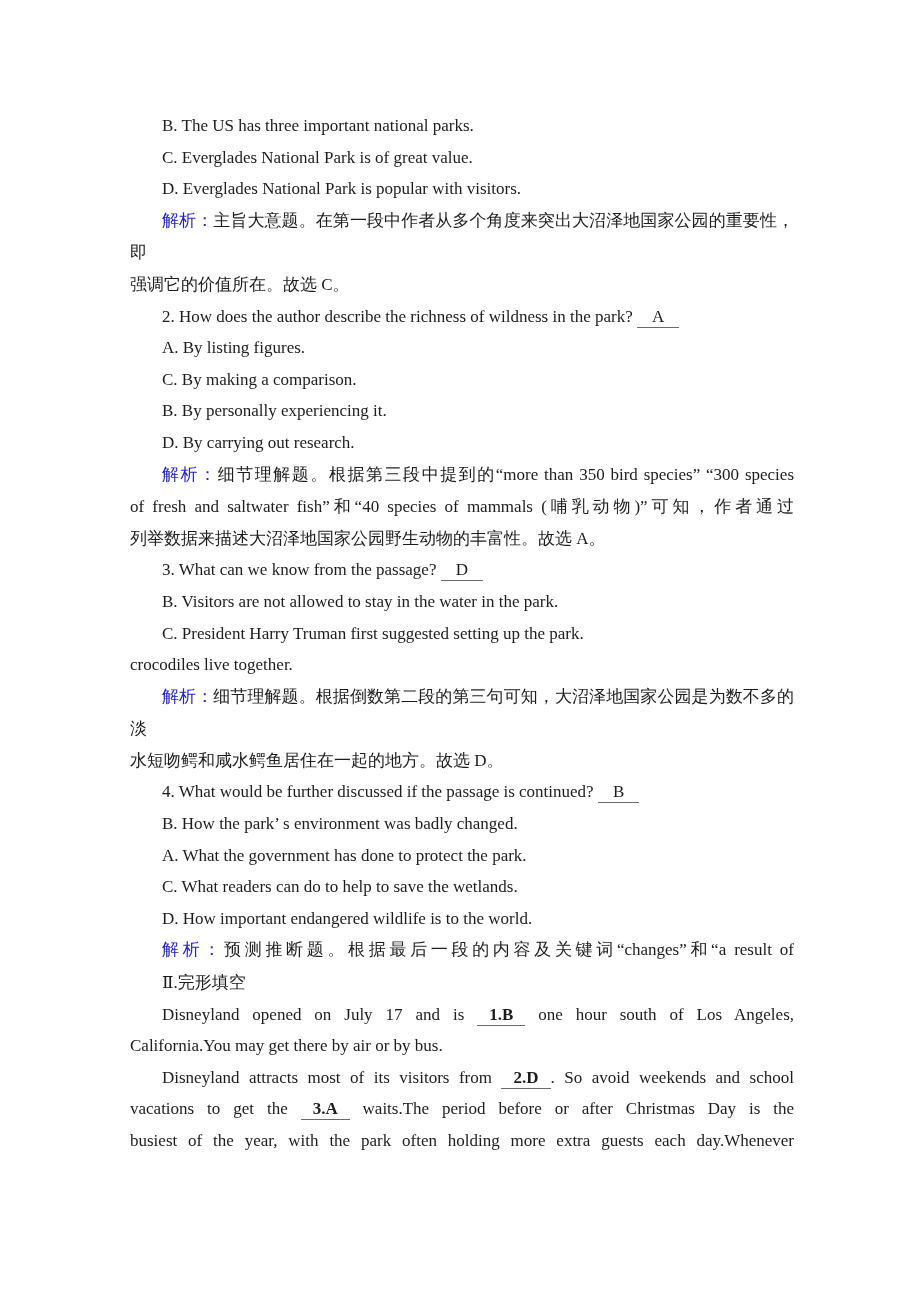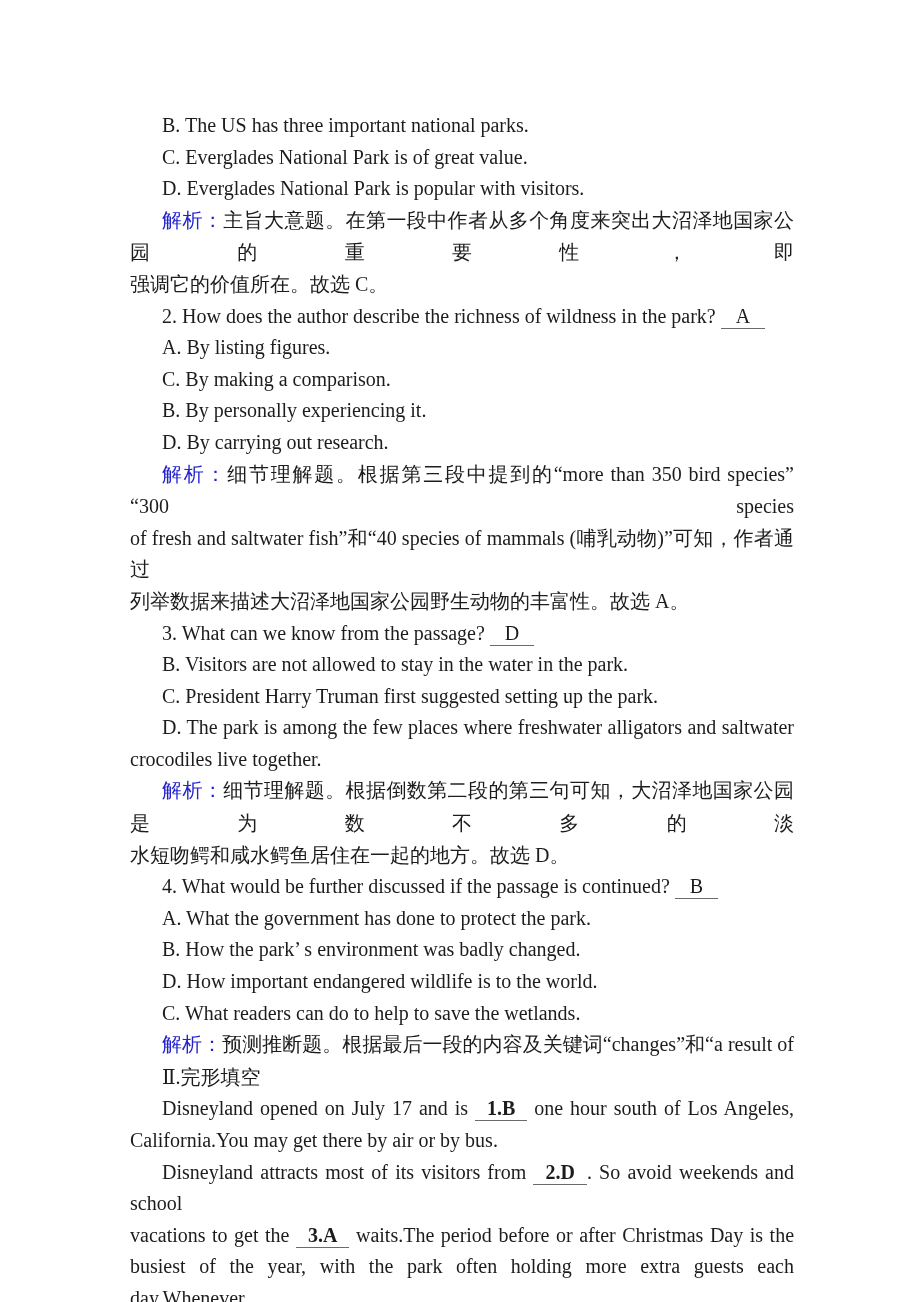--- a/index.html
+++ b/index.html
@@ -8,21 +8,21 @@
     background: #ffffff;
   }
   .page {
     position: relative;
     box-sizing: border-box;
     width: 920px;
     height: 1302px;
     background: var(--page-bg, #ffffff);
     overflow: hidden;
     font-family: "Liberation Serif", "DejaVu Serif", serif;
-    font-size: 20px;
+    font-size: 17px;
     color: var(--text-color, #1c1c1c);
   }
   .doc {
     position: absolute;
     left: 130px;
     top: 110px;
     width: 664px;
   }
   .line {
     line-height: 31.6px;
@@ -60,29 +60,28 @@
       <div class="line indent"><span class="seg-text">A. By listing figures.</span></div>
       <div class="line indent"><span class="seg-text">C. By making a comparison.</span></div>
       <div class="line indent"><span class="seg-text">B. By personally experiencing it.</span></div>
       <div class="line indent"><span class="seg-text">D. By carrying out research.</span></div>
       <div class="line indent justify"><span class="seg-label">解析：</span><span class="seg-text">细节理解题。根据第三段中提到的“more than 350 bird species” “300 species</span></div>
       <div class="line justify"><span class="seg-text">of fresh and saltwater fish”和“40 species of mammals (哺乳动物)”可知，作者通过</span></div>
       <div class="line"><span class="seg-text">列举数据来描述大沼泽地国家公园野生动物的丰富性。故选 A。</span></div>
       <div class="line indent"><span class="seg-text">3. What can we know from the passage? </span><span class="seg-blank">D</span></div>
       <div class="line indent"><span class="seg-text">B. Visitors are not allowed to stay in the water in the park.</span></div>
       <div class="line indent"><span class="seg-text">C. President Harry Truman first suggested setting up the park.</span></div>
-      <div class="line indent justify"><span class="seg-text">D. The park is among the few places where freshwater alligators and saltwater</span></div>
       <div class="line"><span class="seg-text">crocodiles live together.</span></div>
       <div class="line indent justify"><span class="seg-label">解析：</span><span class="seg-text">细节理解题。根据倒数第二段的第三句可知，大沼泽地国家公园是为数不多的淡</span></div>
       <div class="line"><span class="seg-text">水短吻鳄和咸水鳄鱼居住在一起的地方。故选 D。</span></div>
       <div class="line indent"><span class="seg-text">4. What would be further discussed if the passage is continued? </span><span class="seg-blank">B</span></div>
+      <div class="line indent"><span class="seg-text">B. How the park’ s environment was badly changed.</span></div>
       <div class="line indent"><span class="seg-text">A. What the government has done to protect the park.</span></div>
-      <div class="line indent"><span class="seg-text">B. How the park’ s environment was badly changed.</span></div>
+      <div class="line indent"><span class="seg-text">C. What readers can do to help to save the wetlands.</span></div>
       <div class="line indent"><span class="seg-text">D. How important endangered wildlife is to the world.</span></div>
-      <div class="line indent"><span class="seg-text">C. What readers can do to help to save the wetlands.</span></div>
       <div class="line indent justify"><span class="seg-label">解析：</span><span class="seg-text">预测推断题。根据最后一段的内容及关键词“changes”和“a result of</span></div>
       <div class="line indent"><span class="seg-text">Ⅱ.完形填空</span></div>
       <div class="line indent justify"><span class="seg-text">Disneyland opened on July 17 and is </span><span class="seg-blank wide">1.B</span><span class="seg-text"> one hour south of Los Angeles,</span></div>
       <div class="line"><span class="seg-text">California.You may get there by air or by bus.</span></div>
       <div class="line indent justify"><span class="seg-text">Disneyland attracts most of its visitors from </span><span class="seg-blank wide">2.D</span><span class="seg-text">. So avoid weekends and school</span></div>
       <div class="line justify"><span class="seg-text">vacations to get the </span><span class="seg-blank wide">3.A</span><span class="seg-text"> waits.The period before or after Christmas Day is the</span></div>
       <div class="line justify"><span class="seg-text">busiest of the year, with the park often holding more extra guests each day.Whenever</span></div>
     </div>
 </div>
 

